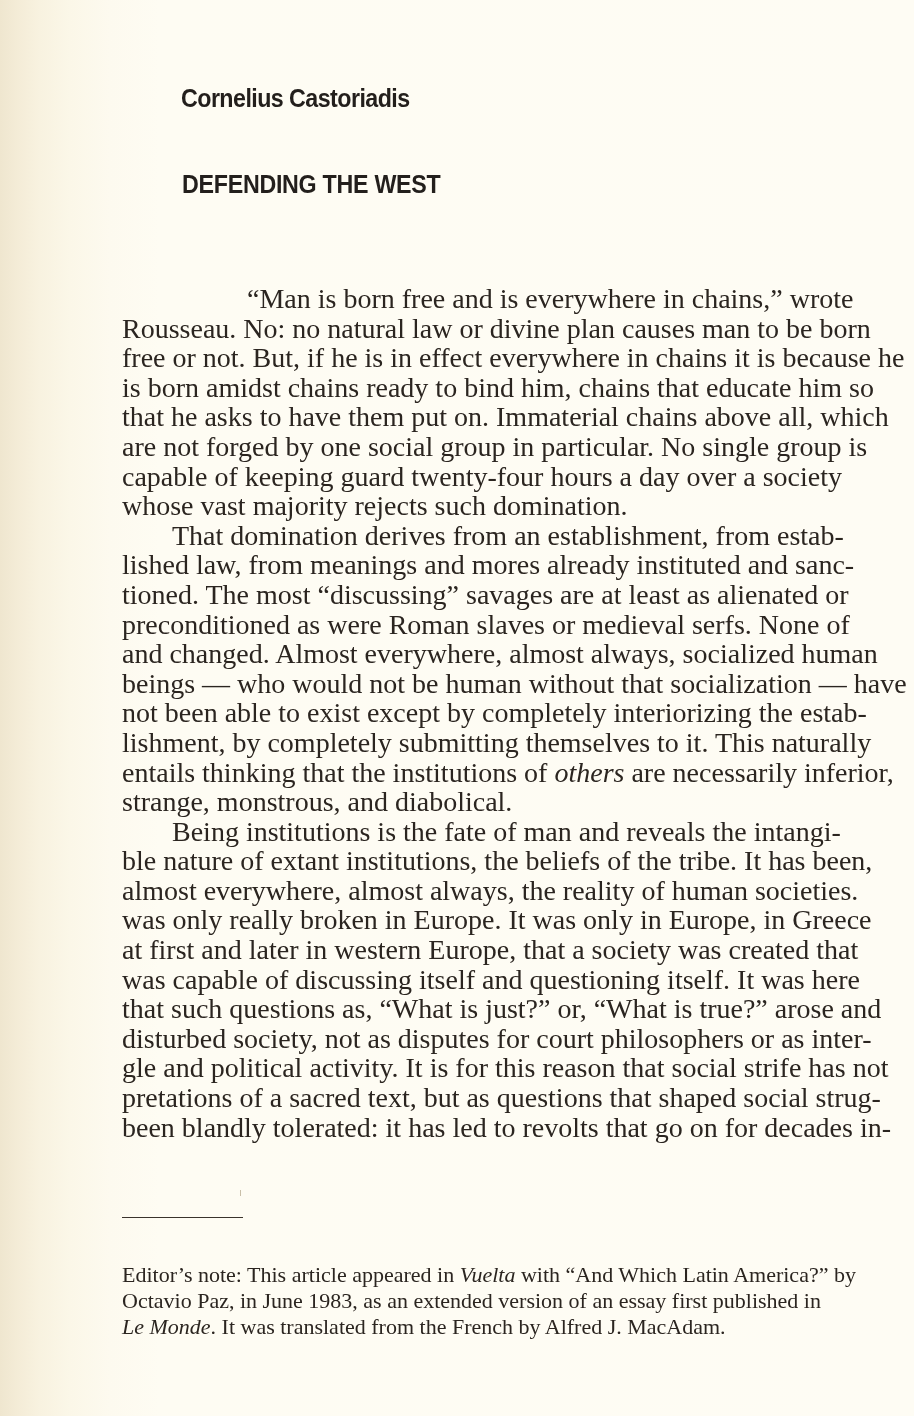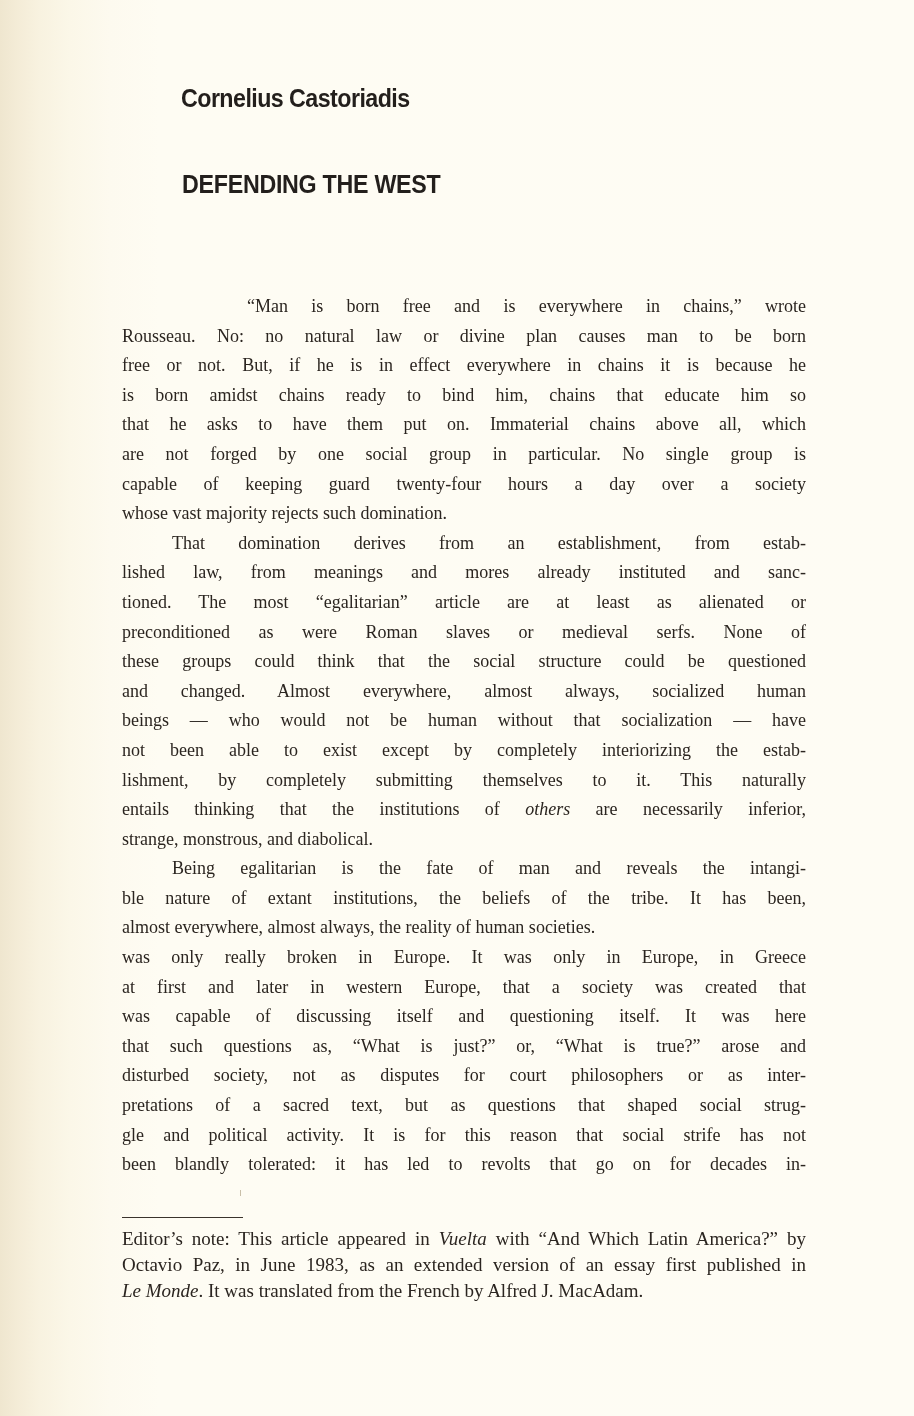--- a/index.html
+++ b/index.html
@@ -45,23 +45,22 @@
       transform: scaleX(0.93);
       transform-origin: left center;
       white-space: nowrap;
     }
     .body-text {
       position: absolute;
       left: 122px;
       top: 284px;
       width: 684px;
       font-family: "Liberation Serif", serif;
-      font-size: 18px;
+      font-size: 28px;
       color: #2b2520;
-      margin-top: 8px;
     }
     .line {
       height: 29.6px;
       line-height: 29.6px;
       text-align: justify;
       text-align-last: justify;
       white-space: nowrap;
       overflow: visible;
     }
     .line.last {
@@ -80,24 +79,24 @@
       position: absolute;
       left: 122px;
       top: 1217px;
       width: 121px;
       height: 0;
       border-top: 1.3px solid #3a332c;
     }
     .footnote {
       position: absolute;
       left: 122px;
-      top: 1226px;
+      top: 1262px;
       width: 684px;
       font-family: "Liberation Serif", serif;
-      font-size: 19px;
+      font-size: 22px;
       color: #2b2520;
     }
     .footnote .line {
       height: 26px;
       line-height: 26px;
     }
     .stray-mark {
       position: absolute;
       left: 240px;
       top: 1190px;
@@ -120,41 +119,40 @@
     <div class="line">Rousseau. No: no natural law or divine plan causes man to be born</div>
     <div class="line">free or not. But, if he is in effect everywhere in chains it is because he</div>
     <div class="line">is born amidst chains ready to bind him, chains that educate him so</div>
     <div class="line">that he asks to have them put on. Immaterial chains above all, which</div>
     <div class="line">are not forged by one social group in particular. No single group is</div>
     <div class="line">capable of keeping guard twenty-four hours a day over a society</div>
     <div class="line last">whose vast majority rejects such domination.</div>
 
     <div class="line indent-first">That domination derives from an establishment, from estab-</div>
     <div class="line">lished law, from meanings and mores already instituted and sanc-</div>
-    <div class="line">tioned. The most “egalitarian” article are at least as alienated or</div>
+    <div class="line">tioned. The most “discussing” savages are at least as alienated or</div>
     <div class="line">preconditioned as were Roman slaves or medieval serfs. None of</div>
-    <div class="line">these groups could think that the social structure could be questioned</div>
     <div class="line">and changed. Almost everywhere, almost always, socialized human</div>
     <div class="line">beings — who would not be human without that socialization — have</div>
     <div class="line">not been able to exist except by completely interiorizing the estab-</div>
     <div class="line">lishment, by completely submitting themselves to it. This naturally</div>
     <div class="line"><span class="w">entails thinking that the institutions of </span><em class="w">others</em><span class="w"> are necessarily inferior,</span></div>
     <div class="line last">strange, monstrous, and diabolical.</div>
 
-    <div class="line indent-first">Being egalitarian is the fate of man and reveals the intangi-</div>
+    <div class="line indent-first">Being institutions is the fate of man and reveals the intangi-</div>
     <div class="line">ble nature of extant institutions, the beliefs of the tribe. It has been,</div>
     <div class="line last">almost everywhere, almost always, the reality of human societies.</div>
 
     <div class="line">was only really broken in Europe. It was only in Europe, in Greece</div>
     <div class="line">at first and later in western Europe, that a society was created that</div>
     <div class="line">was capable of discussing itself and questioning itself. It was here</div>
     <div class="line">that such questions as, “What is just?” or, “What is true?” arose and</div>
     <div class="line">disturbed society, not as disputes for court philosophers or as inter-</div>
+    <div class="line">gle and political activity. It is for this reason that social strife has not</div>
     <div class="line">pretations of a sacred text, but as questions that shaped social strug-</div>
-    <div class="line">gle and political activity. It is for this reason that social strife has not</div>
     <div class="line">been blandly tolerated: it has led to revolts that go on for decades in-</div>
   </div>
 
   <div class="stray-mark"></div>
 
   <div class="footnote-rule"></div>
 
   <div class="footnote">
     <div class="line"><span class="w">Editor’s note: This article appeared in </span><em class="w">Vuelta</em><span class="w"> with “And Which Latin America?” by</span></div>
     <div class="line">Octavio Paz, in June 1983, as an extended version of an essay first published in</div>

